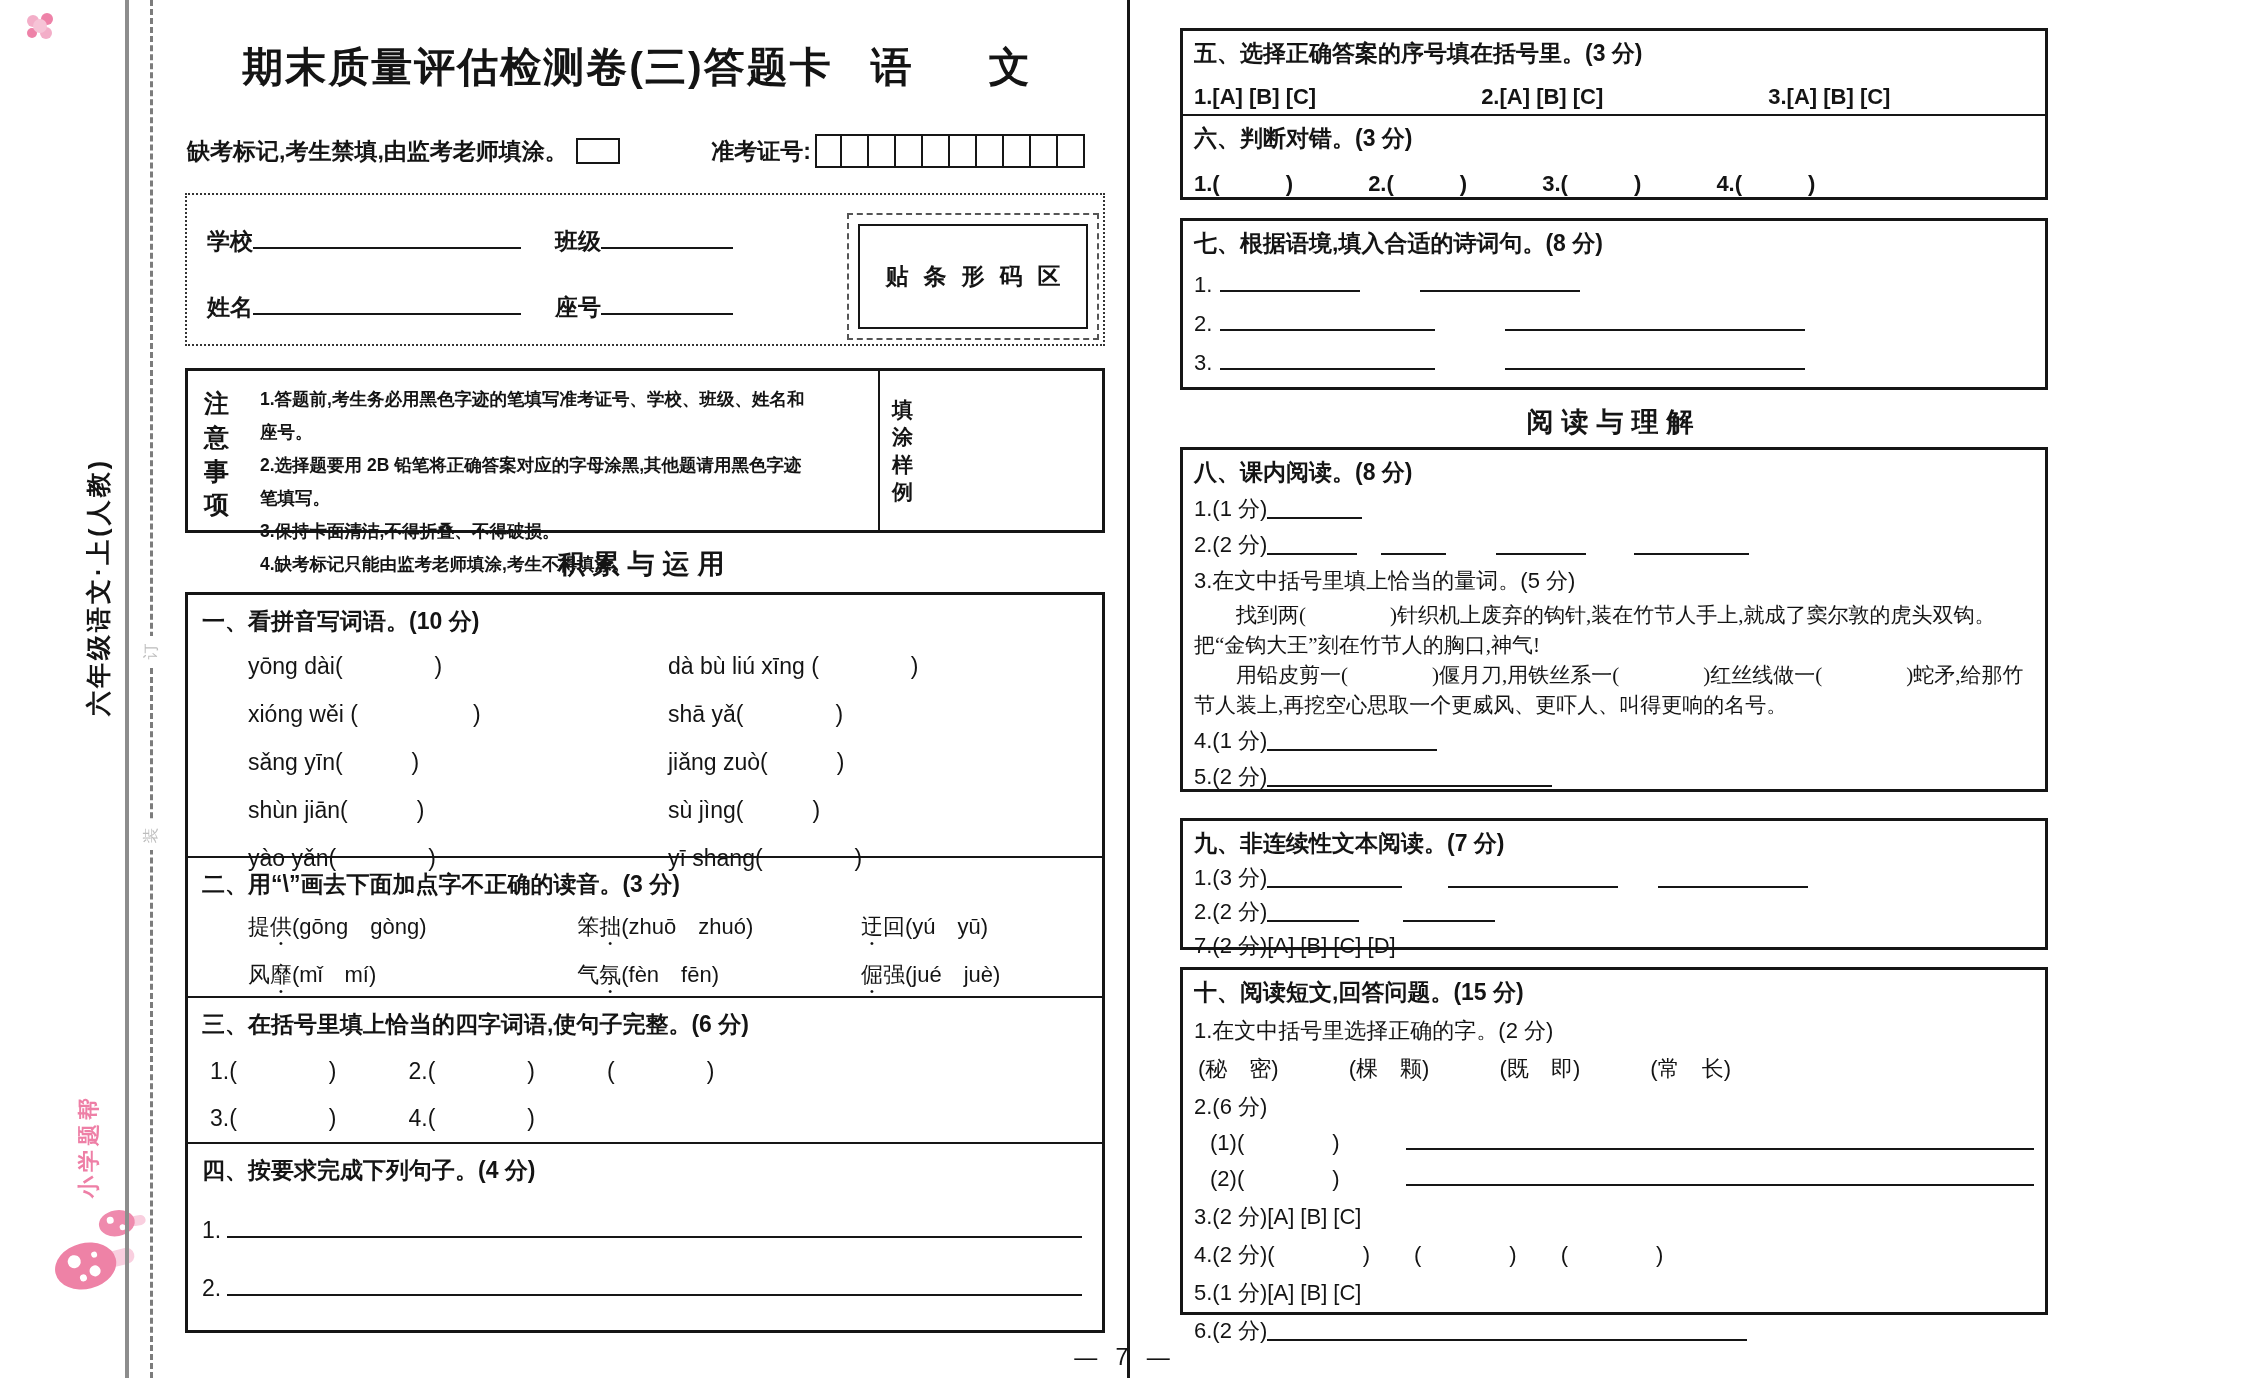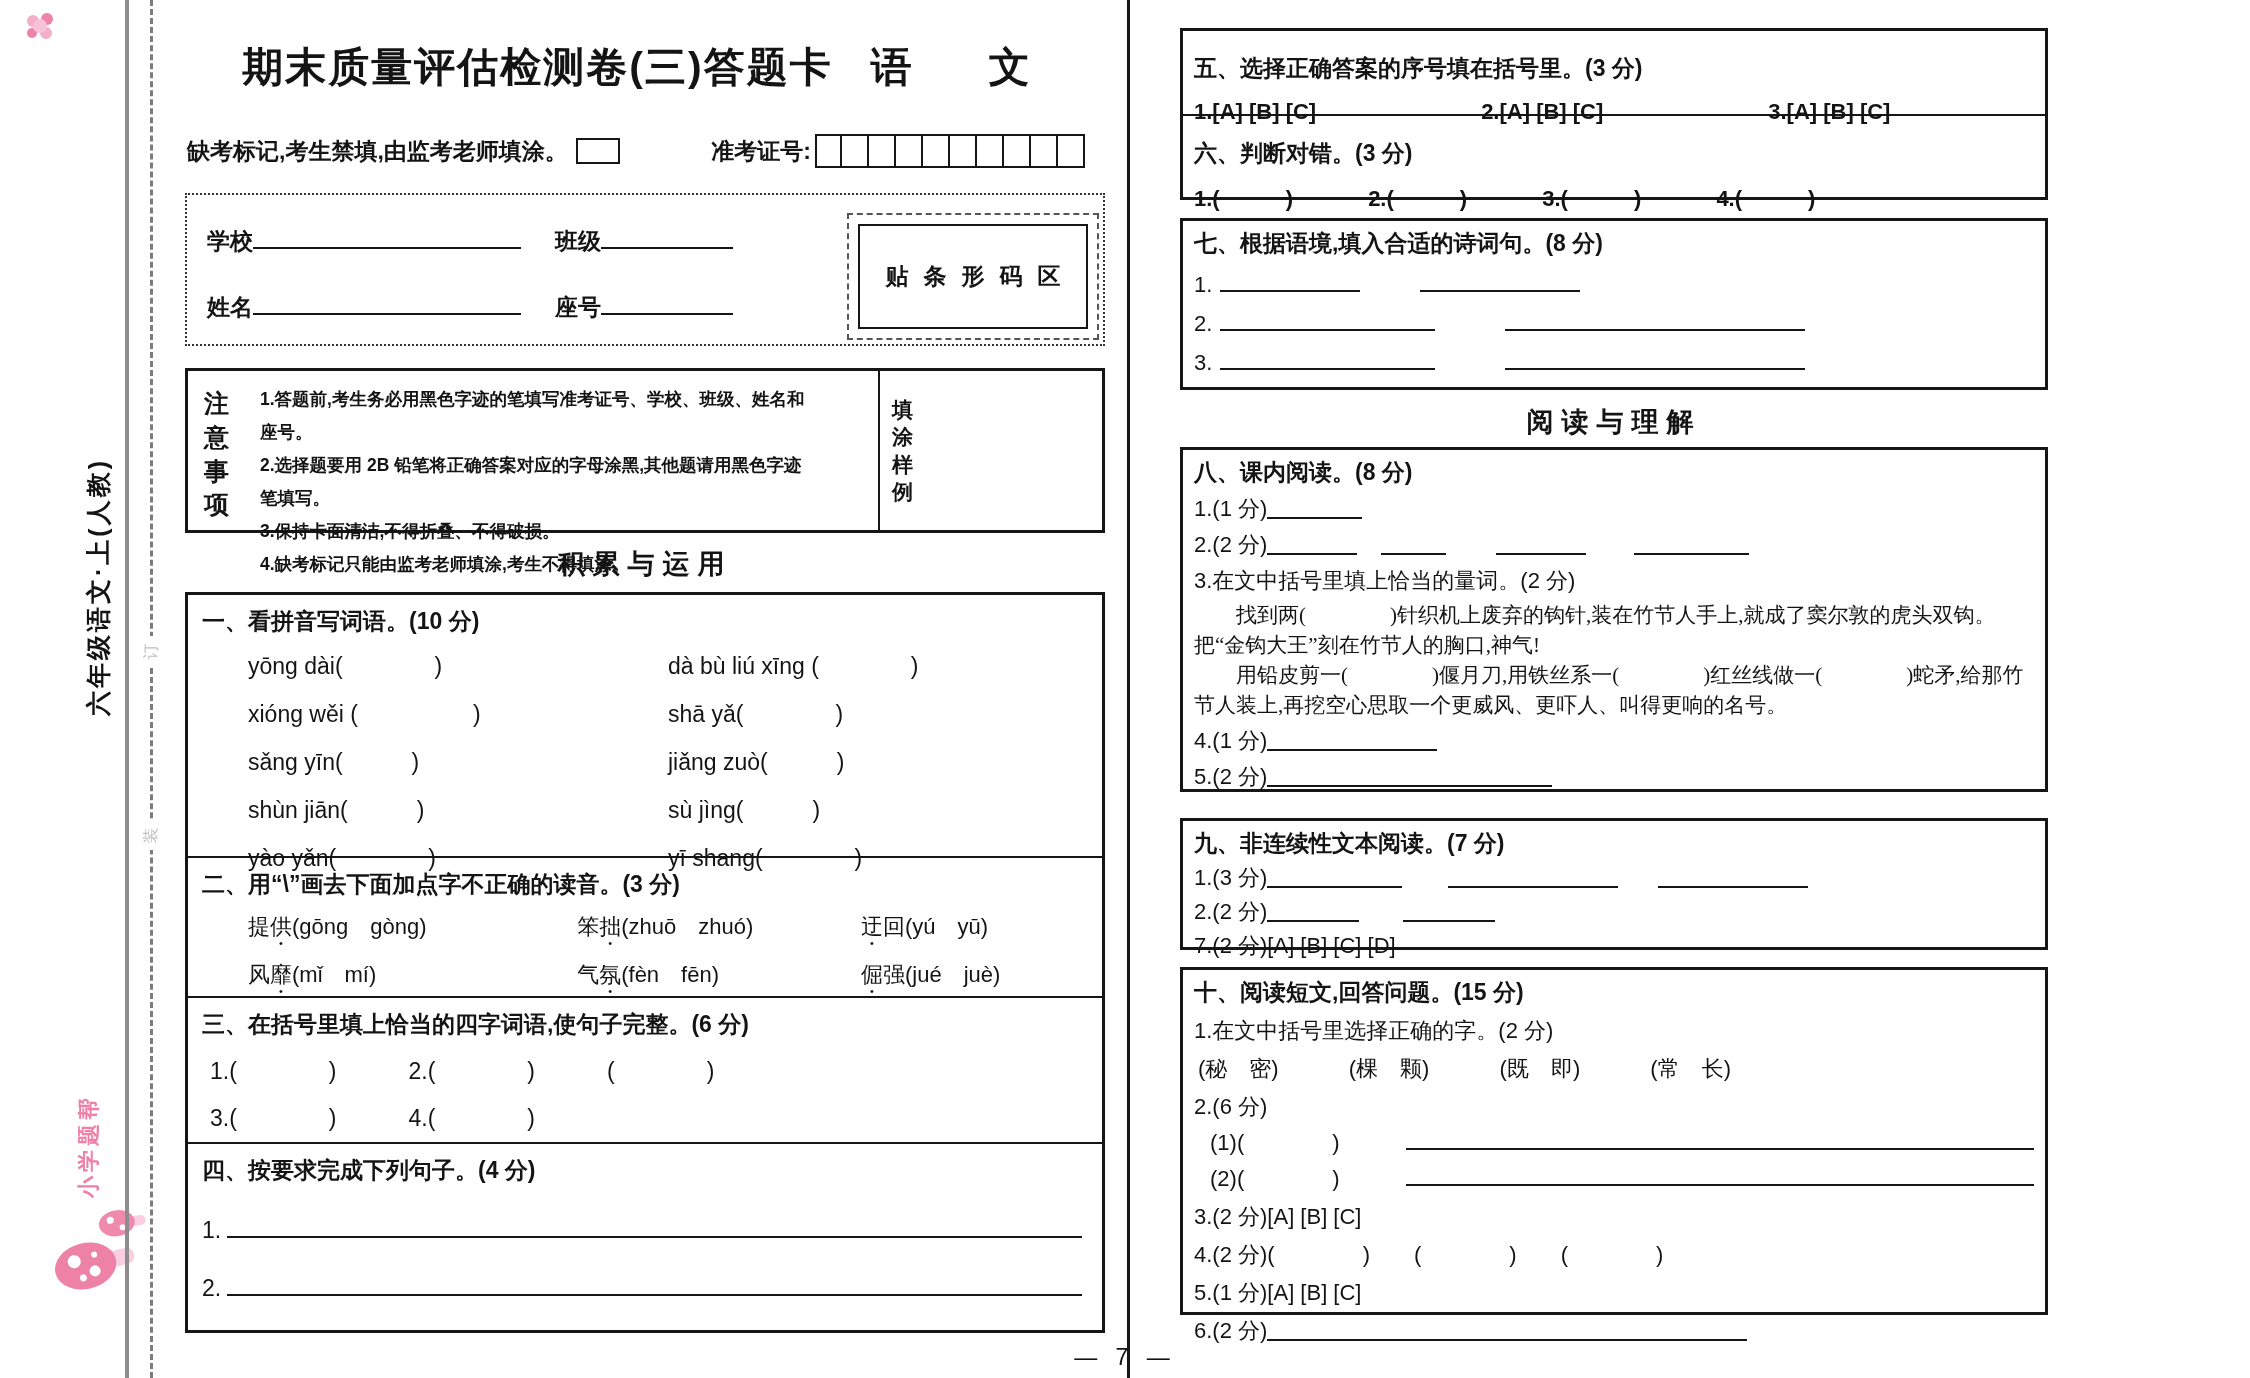--- a/index.html
+++ b/index.html
@@ -75,21 +75,21 @@
   .dotchar { position:relative; display:inline-block; }
   .dotchar::after { content:"•"; position:absolute; left:50%; bottom:-0.62em; transform:translateX(-50%); font-size:0.5em; }
   .s3row { display:flex; font-size:23px; margin:16px 0 0 8px; }
   .s3row span { margin-right:72px; }
   .s4row { display:flex; font-size:23px; margin-top:30px; align-items:baseline; }
   .s4row .blank { flex:1; margin:0 6px 0 6px; }
   .blank { display:inline-block; border-bottom:2px solid #161616; height:22px; vertical-align:-3px; }
   
   .rbox { position:absolute; left:1180px; width:868px; border:3px solid #161616; padding:7px 11px 0 11px; font-size:22px; }
   .box56 { top:28px; height:172px; padding:0; }
-  .half { padding:22px 11px; height:83px; }
+  .half { padding:7px 11px; height:83px; }
   .half + .half { border-top:2.5px solid #161616; }
   .optrow { margin-top:15px; white-space:nowrap;font-weight:bold; }
   .optrow .o3 { display:inline-block; width:281px; }
   .optrow .o4 { display:inline-block; width:160px; margin-right:8px; }
   .box7 { top:218px; height:172px; }
   .b7row { margin-top:11px; display:flex; align-items:baseline; }
   .b7row .num { margin-right:8px; }
   .box8 { top:447px; height:345px; }
   .b8row { margin-top:6px; }
   .passage { font-family:"Liberation Serif", serif; font-size:21px; line-height:30px; margin-top:4px; }
@@ -304,21 +304,21 @@
         <span class="blank w300 gap70"></span>
       </div>
   </div>
 
   <div class="part-header ph2">阅读与理解</div>
 
   <div class="rbox box8">
     <div class="sec-title">八、课内阅读。(8 分)</div>
     <div class="b8row"><span>1.(1 分)</span><span class="blank w95"></span></div>
     <div class="b8row"><span>2.(2 分)</span><span class="blank w90"></span><span class="blank w65 gap24"></span><span class="blank w90 gap50"></span><span class="blank w115 gap48"></span></div>
-    <div class="b8row"><span>3.在文中括号里填上恰当的量词。(2 分)</span></div>
+    <div class="b8row"><span>3.在文中括号里填上恰当的量词。(5 分)</span></div>
     <div class="passage">
       <p>找到两(　　　　)针织机上废弃的钩针,装在竹节人手上,就成了窦尔敦的虎头双钩。把“金钩大王”刻在竹节人的胸口,神气!</p>
       <p>用铅皮剪一(　　　　)偃月刀,用铁丝系一(　　　　)红丝线做一(　　　　)蛇矛,给那竹节人装上,再挖空心思取一个更威风、更吓人、叫得更响的名号。</p>
     </div>
     <div class="b8row"><span>4.(1 分)</span><span class="blank w170w"></span></div>
     <div class="b8row"><span>5.(2 分)</span><span class="blank w285"></span></div>
   </div>
 
   <div class="rbox box9">
     <div class="sec-title">九、非连续性文本阅读。(7 分)</div>

